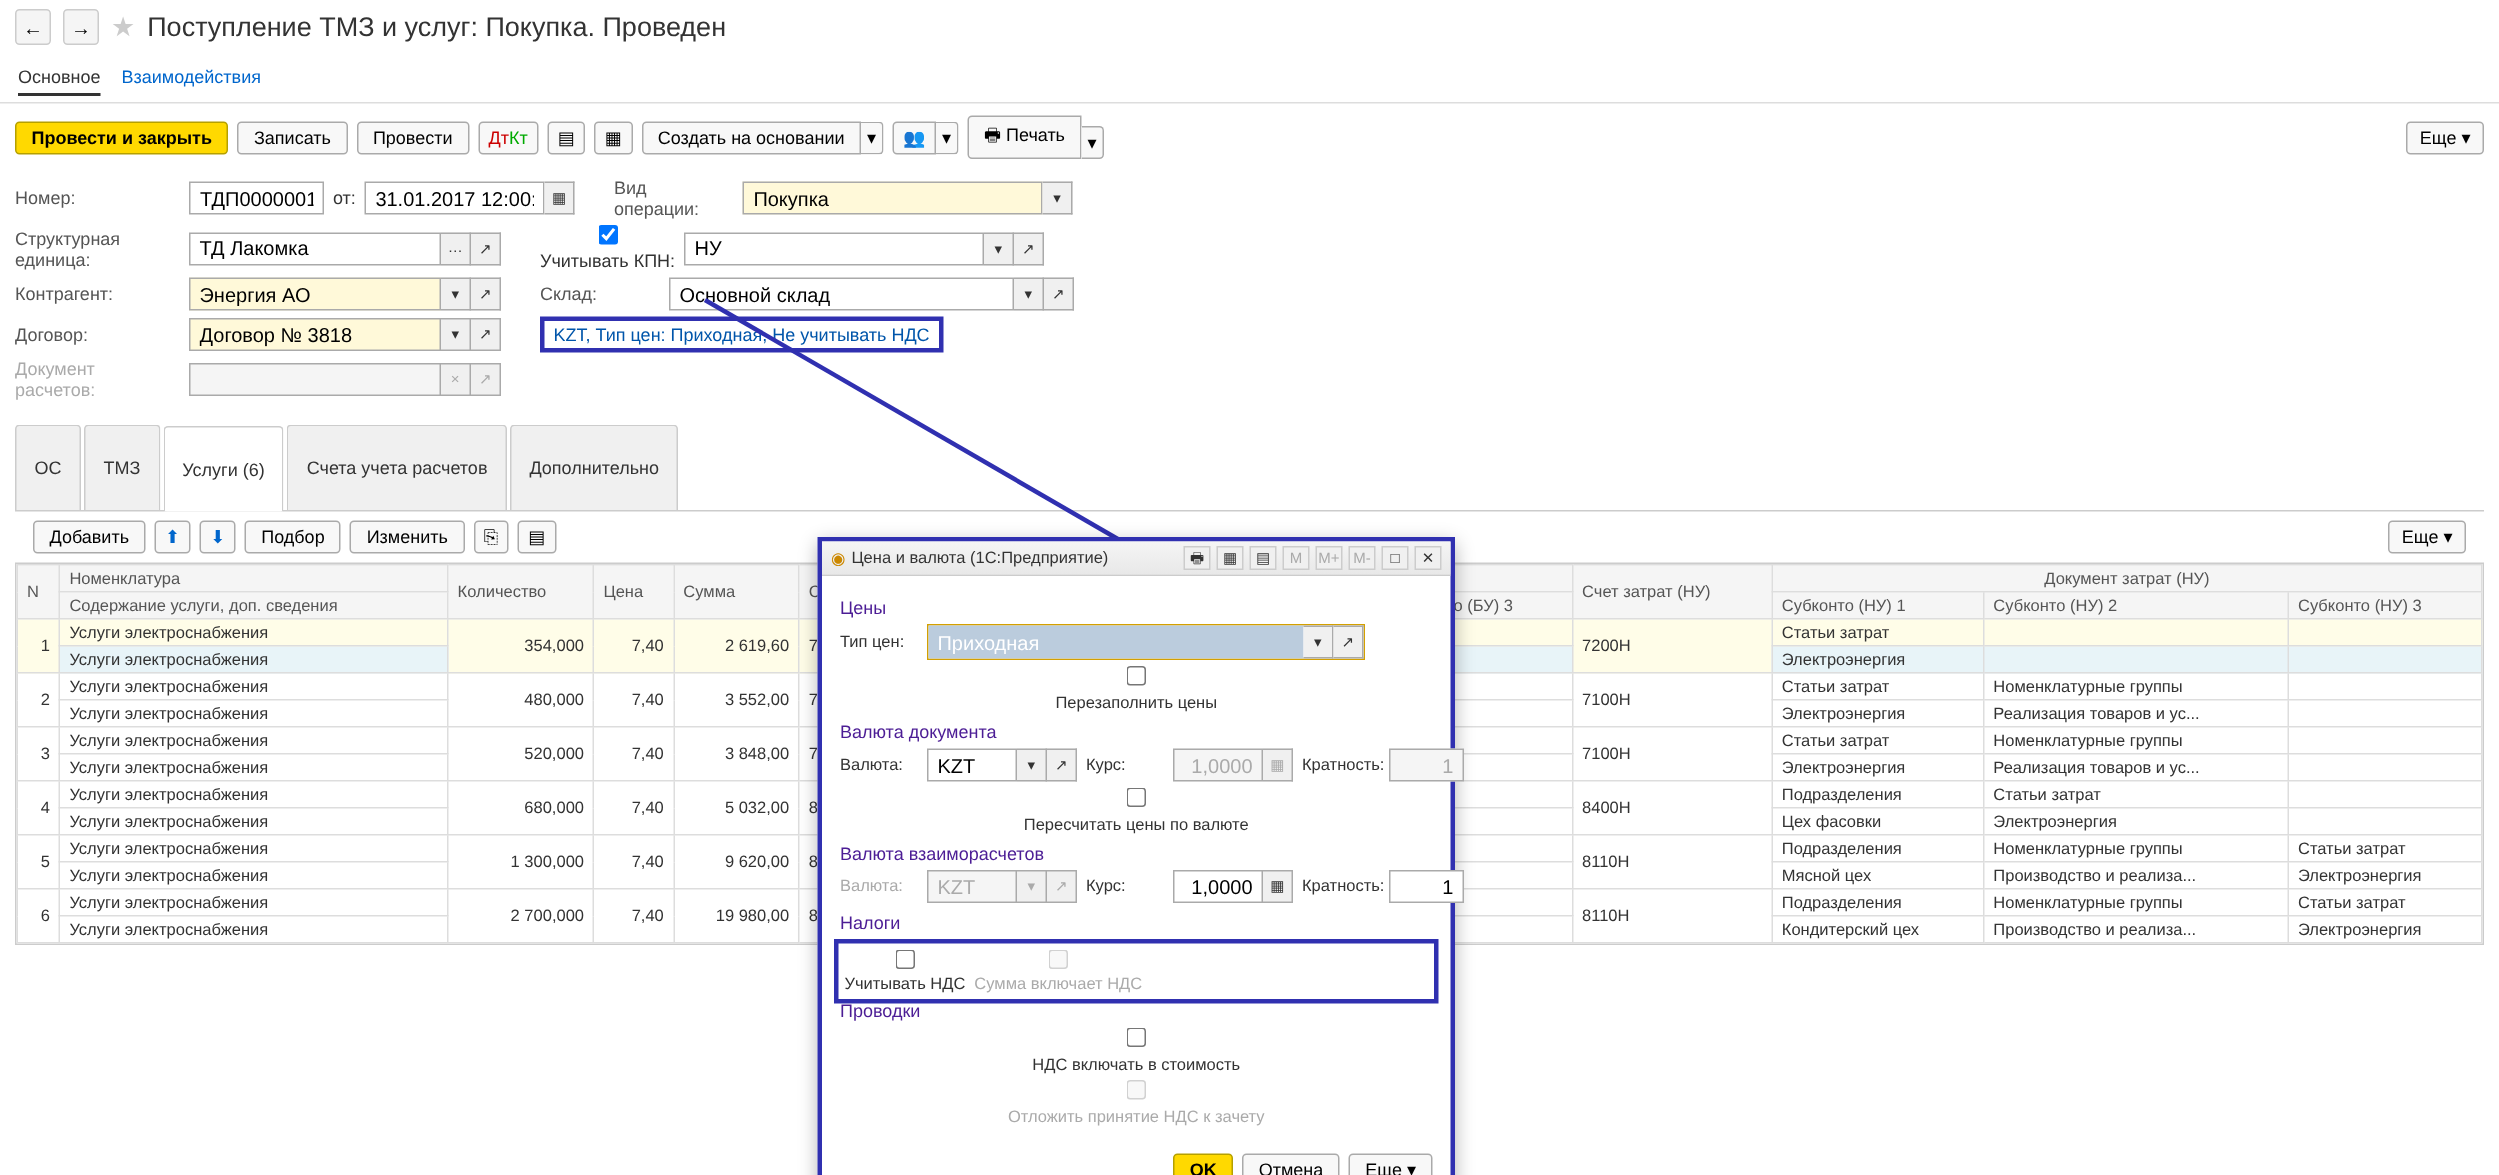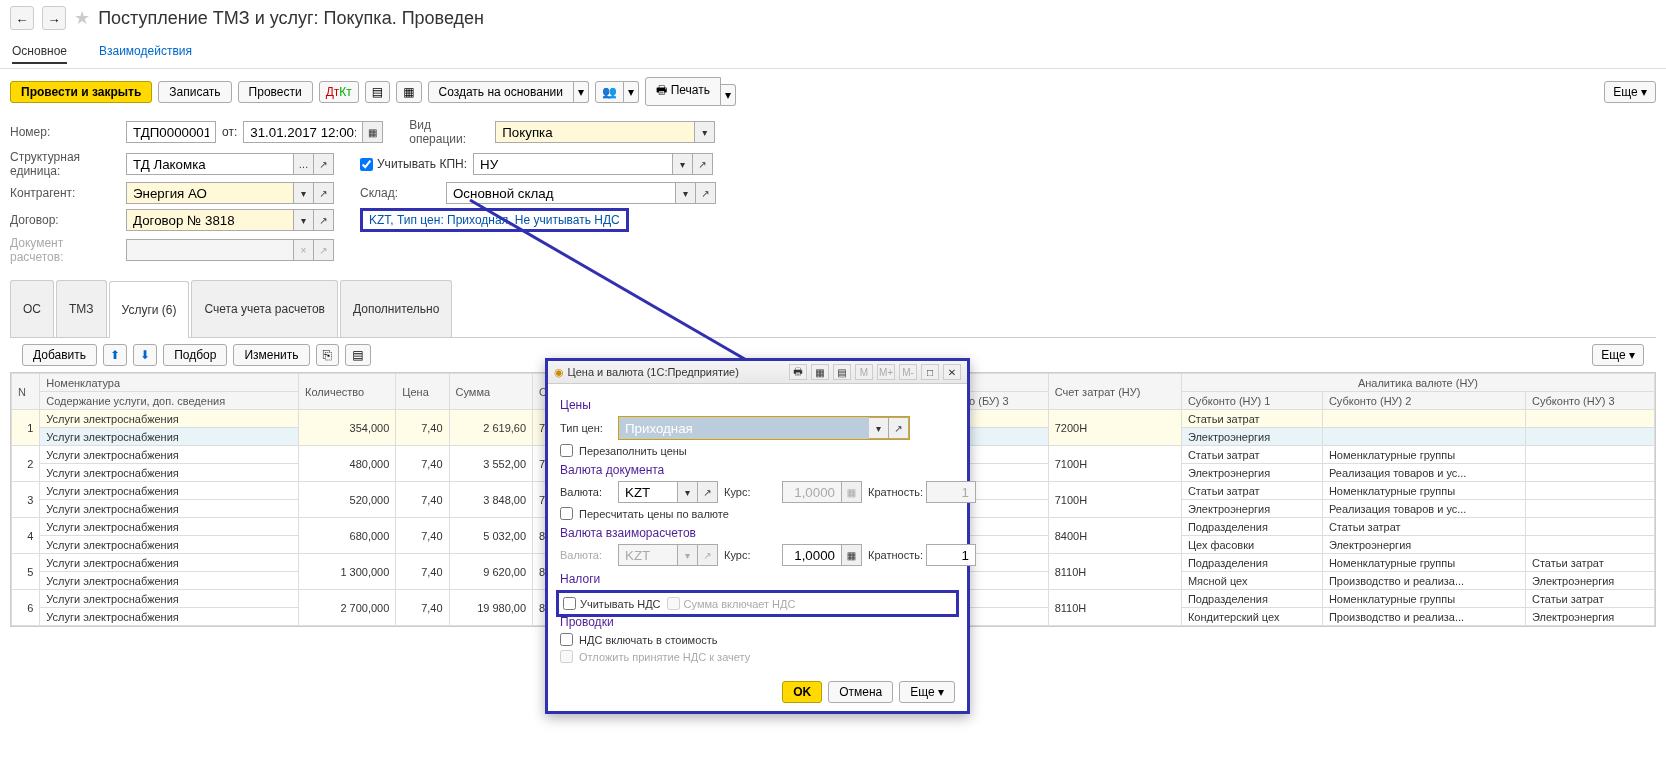--- a/index.html
+++ b/index.html
@@ -1,42 +1,42 @@
 <!DOCTYPE html>
 <html><head>
 <meta charset="utf-8">
 <style>
 * { box-sizing: border-box; margin: 0; padding: 0; }
 body { font-family: Arial, sans-serif; font-size: 12px; background: #fff; color: #333; }
 .header { display: flex; align-items: center; padding: 6px 10px; gap: 8px; }
 .nav-btn { width: 24px; height: 24px; border: 1px solid #ccc; background: #f5f5f5; border-radius: 3px; display: flex; align-items: center; justify-content: center; cursor: pointer; }
 .star { color: #ccc; font-size: 18px; cursor: pointer; }
 .page-title { font-size: 18px; font-weight: normal; }
-.tabs-nav { display: flex; gap: 32px; padding: 4px 12px; border-bottom: 1px solid #ddd; }
+.tabs-nav { display: flex; gap: 14px; padding: 4px 12px; border-bottom: 1px solid #ddd; }
 .tab-nav { padding: 4px 0; border-bottom: 2px solid transparent; cursor: pointer; }
 .tab-nav.active { border-bottom-color: #333; }
 .tab-nav.link { color: #0066cc; }
 .toolbar { display: flex; gap: 6px; padding: 8px 10px; align-items: center; }
 .btn { border: 1px solid #aaa; background: #f8f8f8; padding: 3px 10px; border-radius: 3px; cursor: pointer; font-size: 12px; }
 .btn.primary { background: #ffd900; border-color: #b5a000; font-weight: bold; }
 .btn.icon-only { padding: 3px 6px; }
 .btn-dd { display: flex; align-items: flex-end; }
 .btn-dd .btn:first-child { border-radius: 3px 0 0 3px; }
 .btn-dd .btn:last-child { border-radius: 0 3px 3px 0; border-left: none; padding: 3px 4px; }
 .more-right { margin-left: auto; }
 .more-btn { border: 1px solid #aaa; background: #f8f8f8; padding: 3px 8px; border-radius: 3px; cursor: pointer; font-size: 12px; }
 .form-area { padding: 4px 10px; }
 .form-row { display: flex; align-items: center; gap: 6px; margin-bottom: 4px; }
 .form-label { width: 110px; color: #555; }
 .input { border: 1px solid #aaa; padding: 2px 6px; height: 22px; background: #fff; }
 .input.yellow { background: #fff9d9; }
 .input-group { display: flex; }
 .input-group .input { border-radius: 0; }
 .input-group .ib { border: 1px solid #aaa; border-left: none; width: 20px; height: 22px; display: flex; align-items: center; justify-content: center; background: #f0f0f0; cursor: pointer; font-size: 10px; }
-.cb { display: flex; align-items: center; gap: 4px; }
+.cb { display: flex; align-items: center; gap: 4px; flex-direction: column; }
 .highlight-link { border: 3px solid #3030b0; padding: 2px 6px; color: #0055aa; display: inline-block; }
 .sub-tabs { display: flex; border-bottom: 1px solid #ccc; margin: 8px 10px 0; }
 .sub-tab { padding: 21px 12px; border: 1px solid transparent; border-bottom: none; cursor: pointer; background: #f0f0f0; margin-right: 2px; border-radius: 3px 3px 0 0; border-color: #ccc; }
 .sub-tab.active { background: #fff; border-color: #ccc; position: relative; top: 1px; }
 .table-toolbar { display: flex; gap: 6px; padding: 6px 22px; align-items: center; }
 .table-wrap { margin: 0 10px; border: 1px solid #ccc; overflow: hidden; }
 table { border-collapse: collapse; width: 100%; font-size: 11px; }
 th, td { border: 1px solid #ddd; padding: 2px 6px; text-align: left; height: 18px; }
 th { background: #f5f5f5; font-weight: normal; color: #555; }
 td.num { text-align: right; }
@@ -191,21 +191,21 @@
   <thead>
     <tr>
       <th rowspan="2">N</th>
       <th>Номенклатура</th>
       <th rowspan="2">Количество</th>
       <th rowspan="2">Цена</th>
       <th rowspan="2">Сумма</th>
       <th rowspan="2">Счет затрат (БУ)</th>
       <th colspan="3" style="text-align:center">Аналитика затрат (БУ)</th>
       <th rowspan="2">Счет затрат (НУ)</th>
-      <th colspan="3" style="text-align:center">Аналитика валюте (НУ)</th>
+      <th colspan="3" style="text-align:center">Документ затрат (НУ)</th>
     </tr>
     <tr>
       <th>Содержание услуги, доп. сведения</th>
       <th>Субконто (БУ) 1</th>
       <th>Субконто (БУ) 2</th>
       <th>Субконто (БУ) 3</th>
       <th>Субконто (НУ) 1</th>
       <th>Субконто (НУ) 2</th>
       <th>Субконто (НУ) 3</th>
     </tr>

